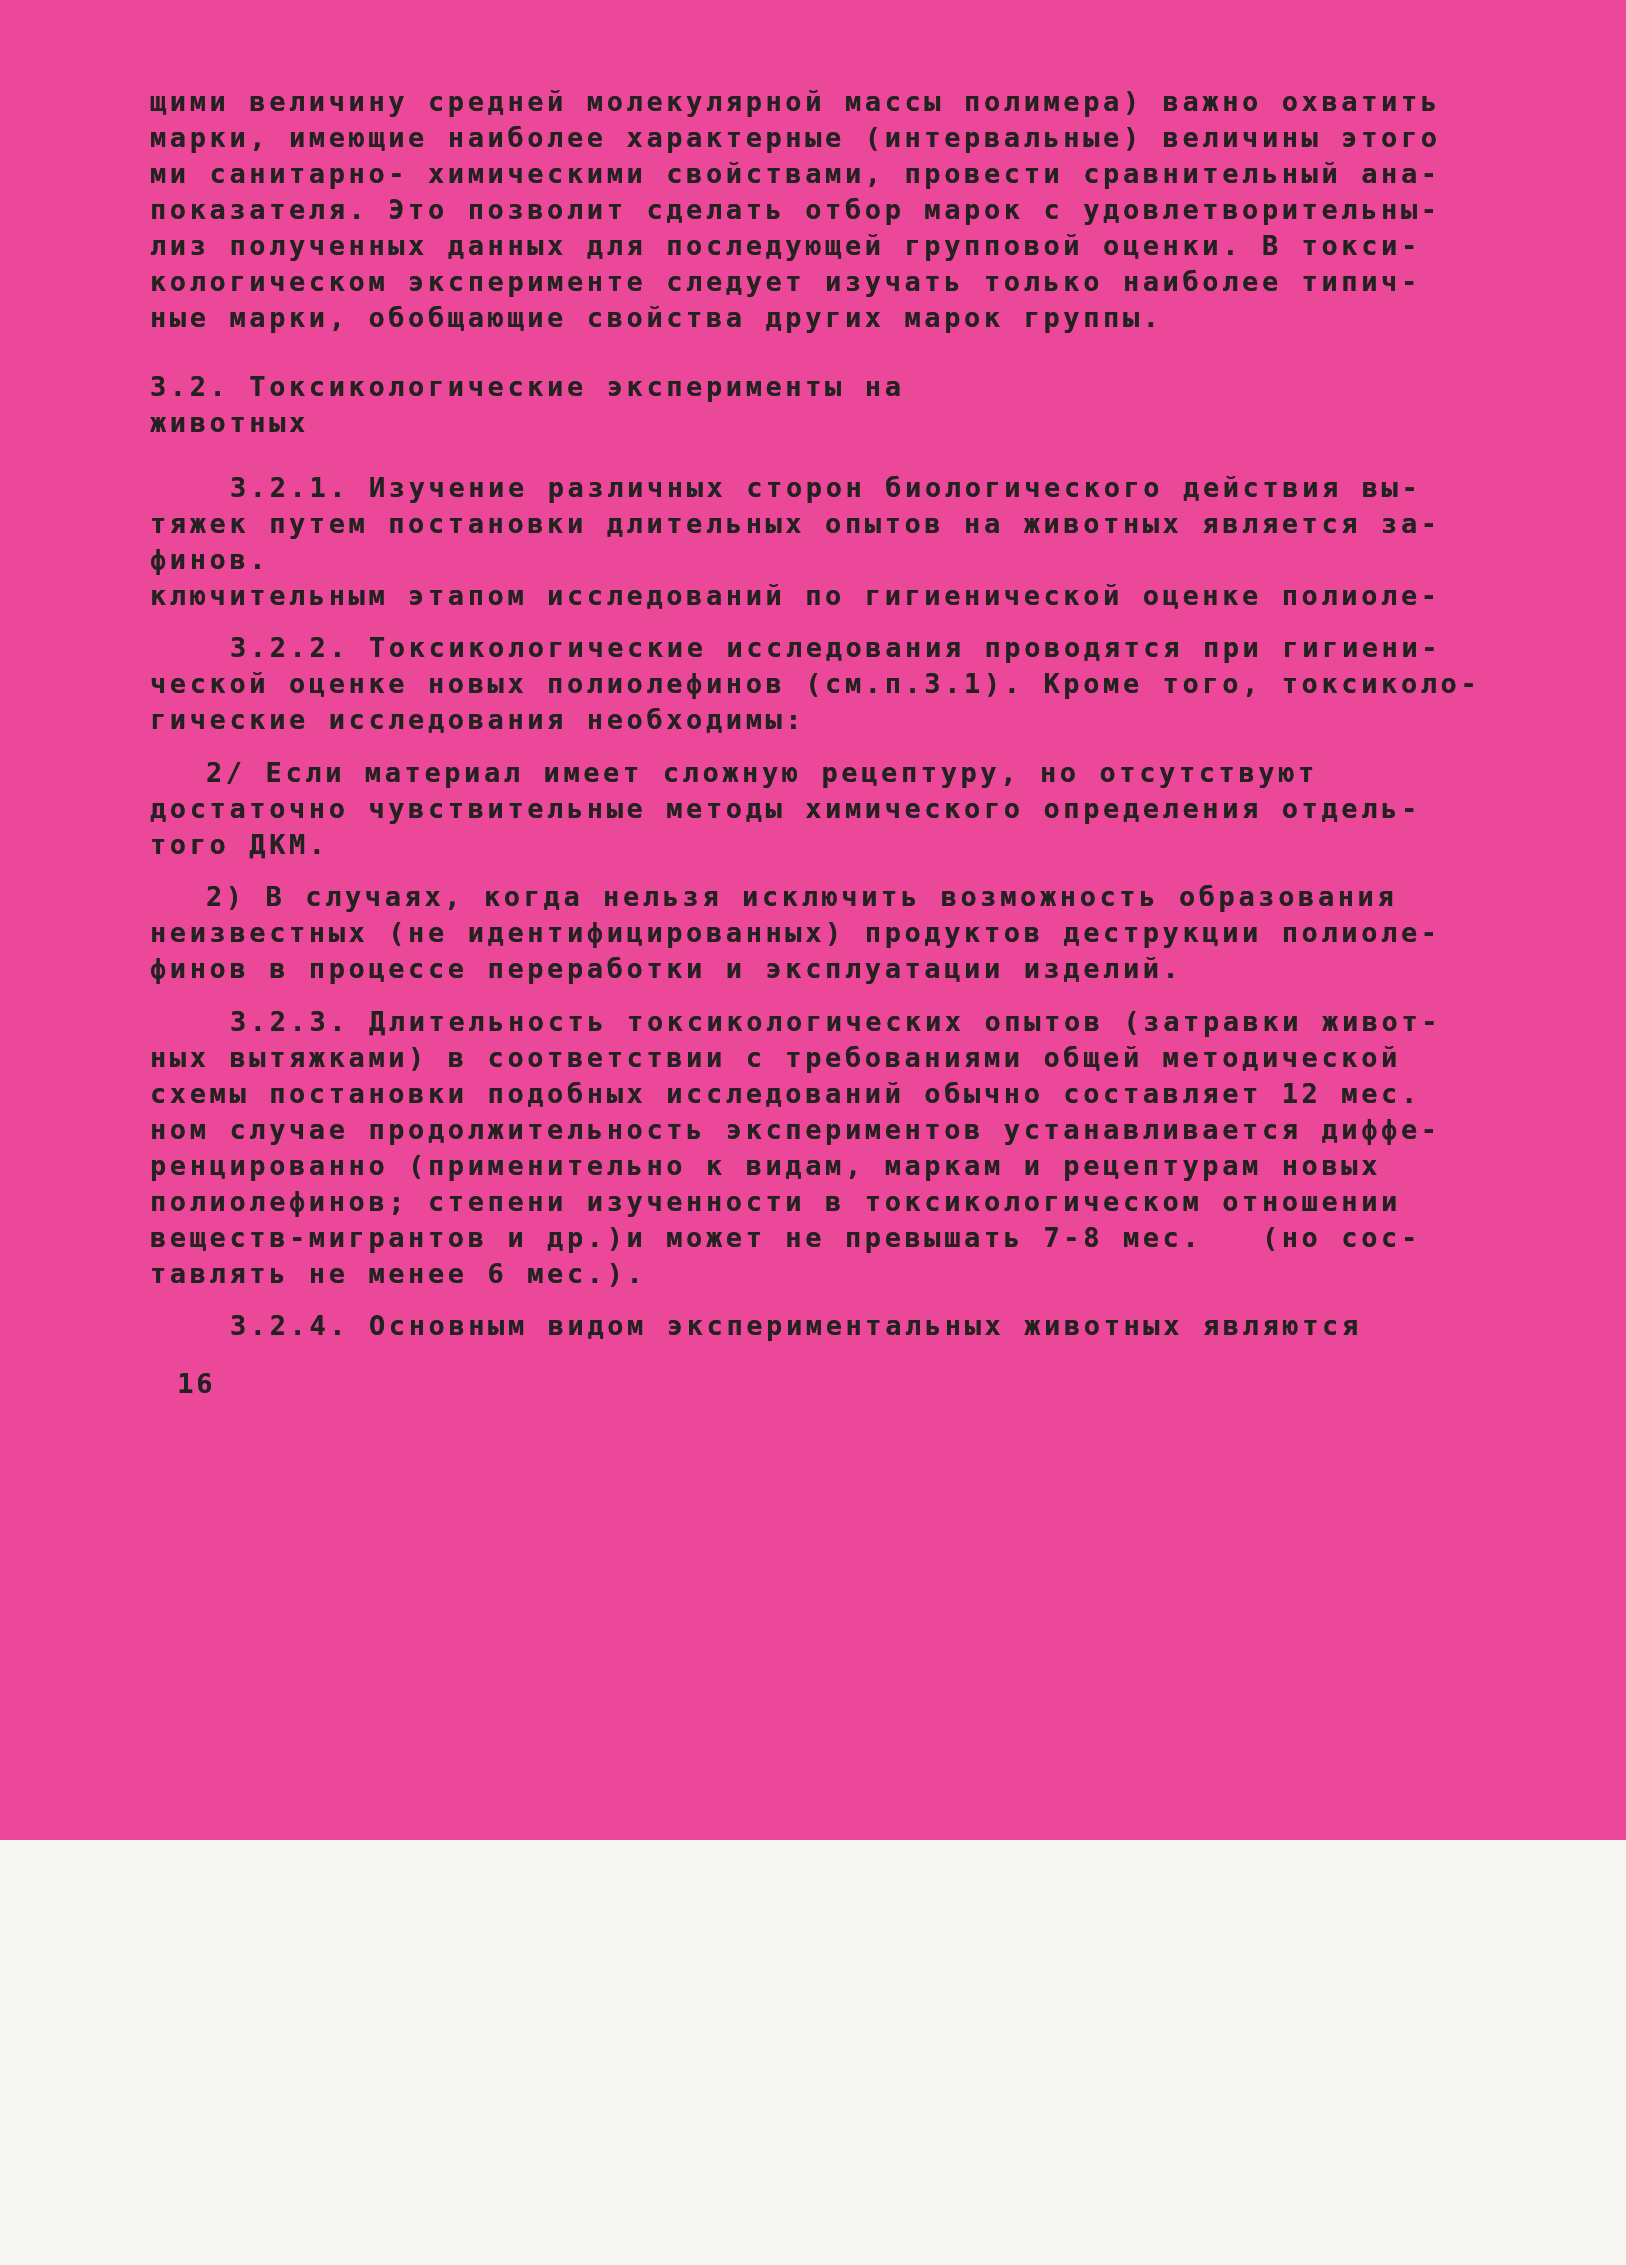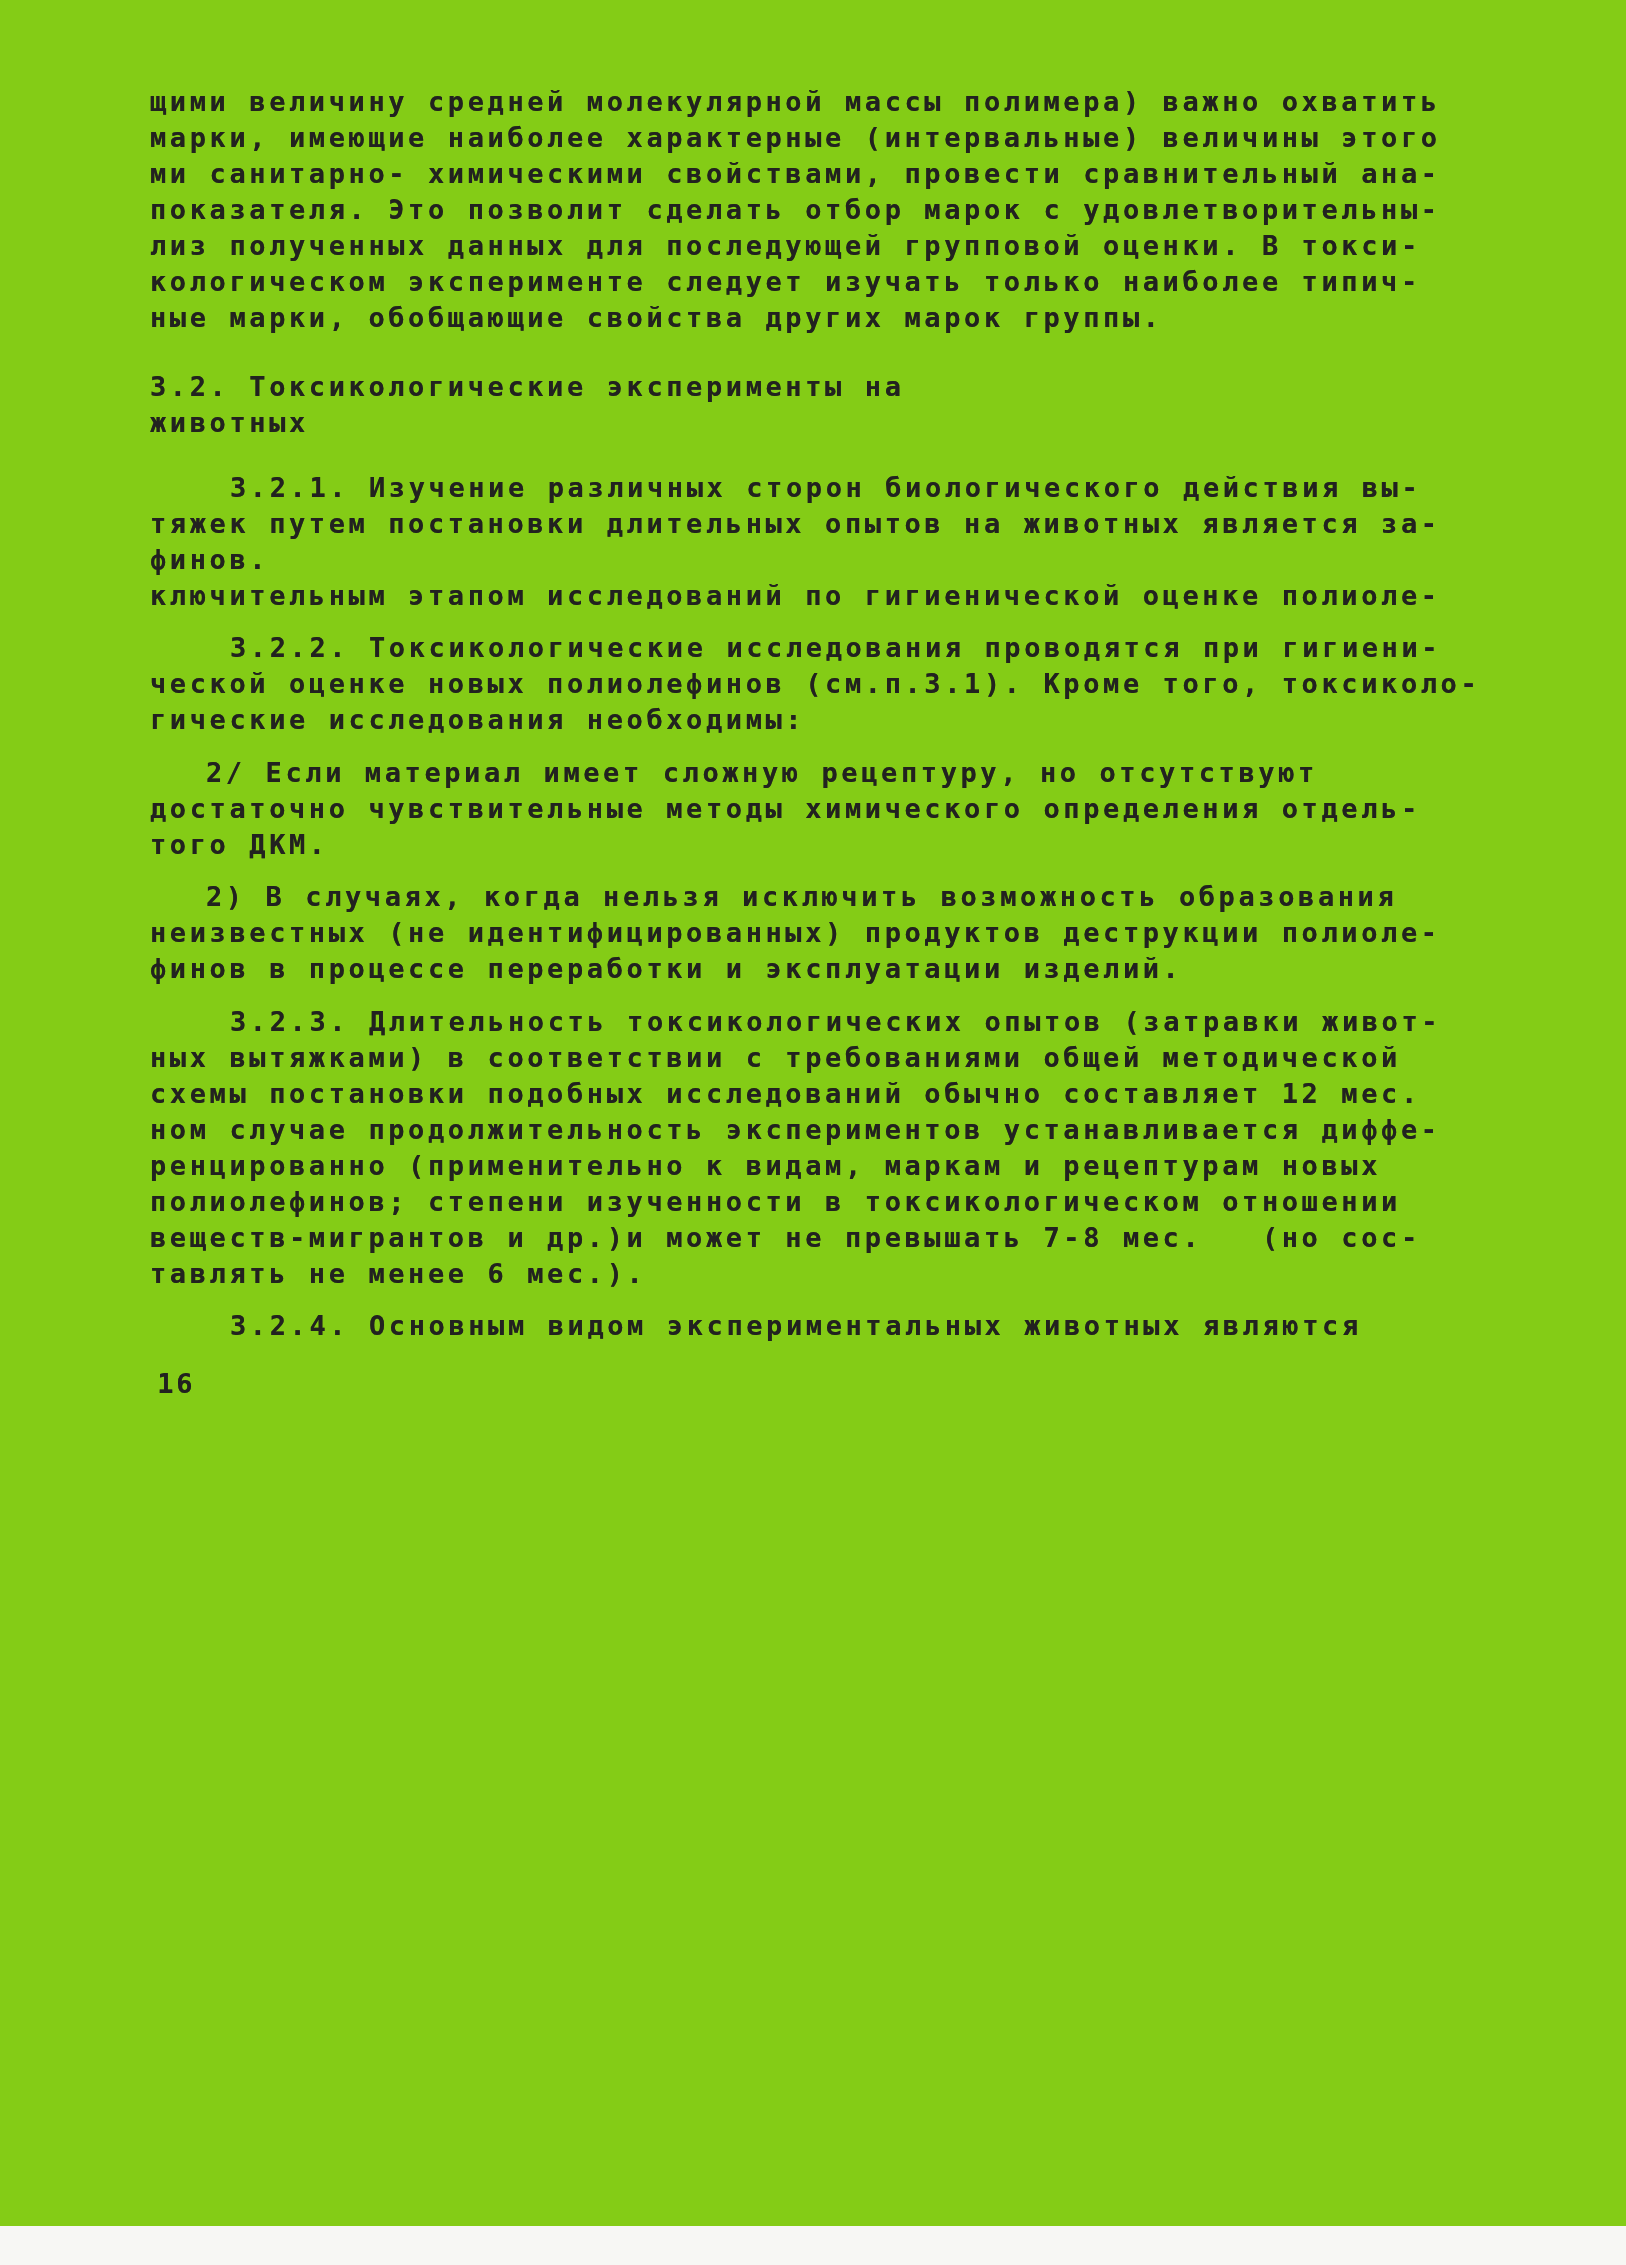--- a/index.html
+++ b/index.html
@@ -3,23 +3,23 @@
 <meta charset="utf-8">
 <style>
   html, body {
     margin: 0;
     padding: 0;
     background: #f7f7f4;
   }
   .doc {
     position: relative;
     width: 1626px;
-    height: 2226px;
+    height: 1840px;
     margin: 0 auto;
-    background: #84cc16;
+    background: #ec4899;
     overflow: hidden;
     font-family: "DejaVu Sans Mono", "Liberation Mono", monospace;
     font-weight: 700;
     color: #222220;
   }
   .text-block {
     position: absolute;
     left: 150px;
     top: 84px;
     width: 1346px;
@@ -45,20 +45,21 @@
   .indent-wide {
     padding-left: 80px;
   }
   .page-number {
     margin-top: 22px;
     padding-left: 7.3px;
     font-size: 27px;
     letter-spacing: 2.7px;
     line-height: 36px;
     text-shadow: 0 0 0.5px rgba(20,20,20,0.55);
+    margin-left: 20px;
   }
 </style>
 </head>
 <body>
 
 <div class="doc">
   <div class="text-block">
 
     <div class="para">
       <div class="line">щими величину средней молекулярной массы полимера) важно охватить</div>

